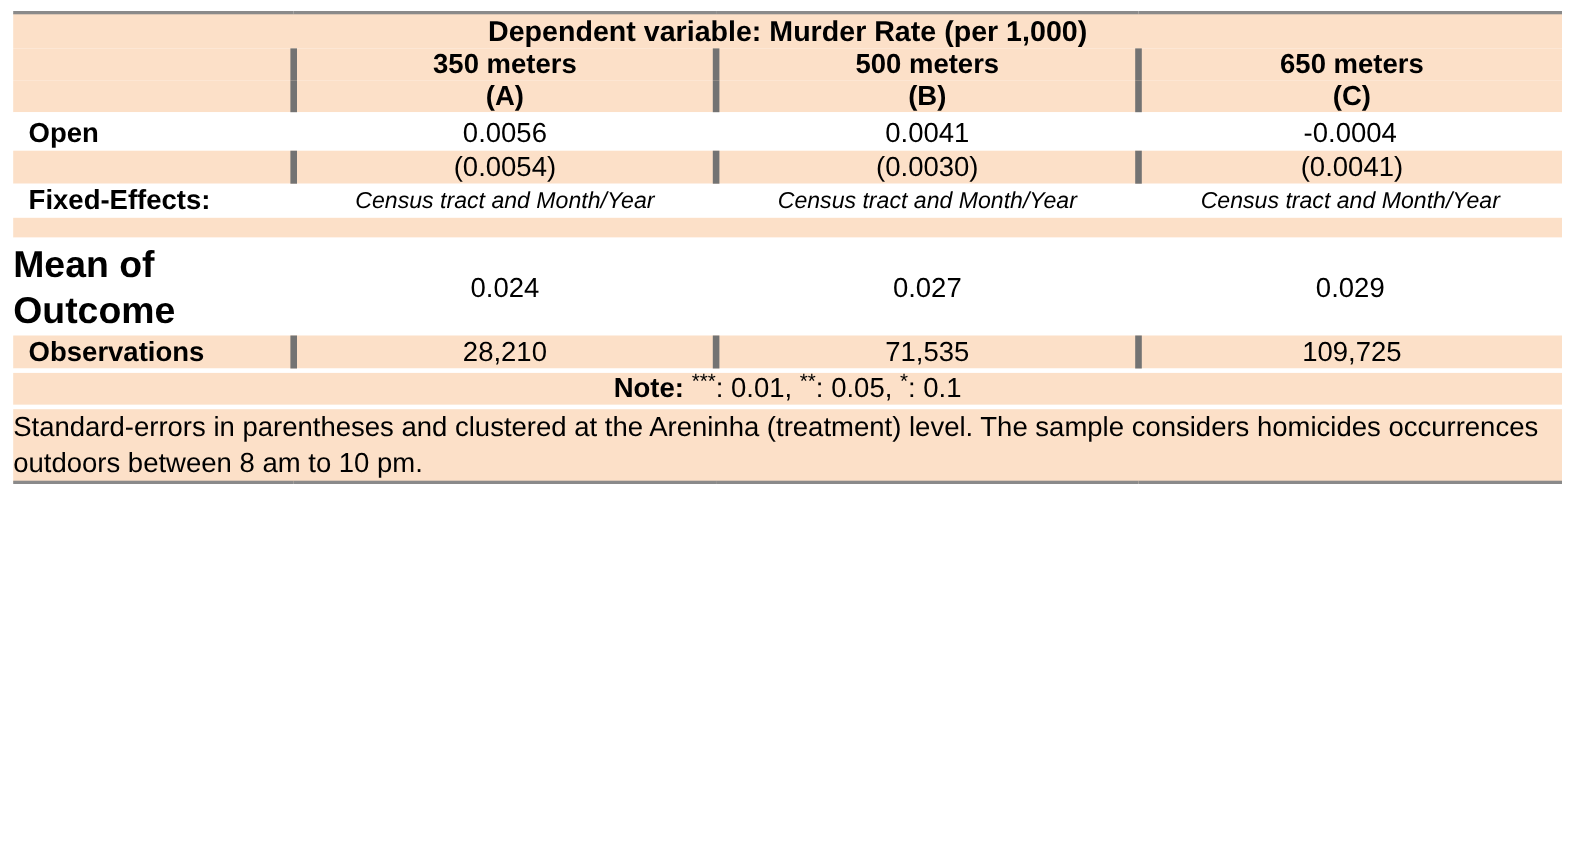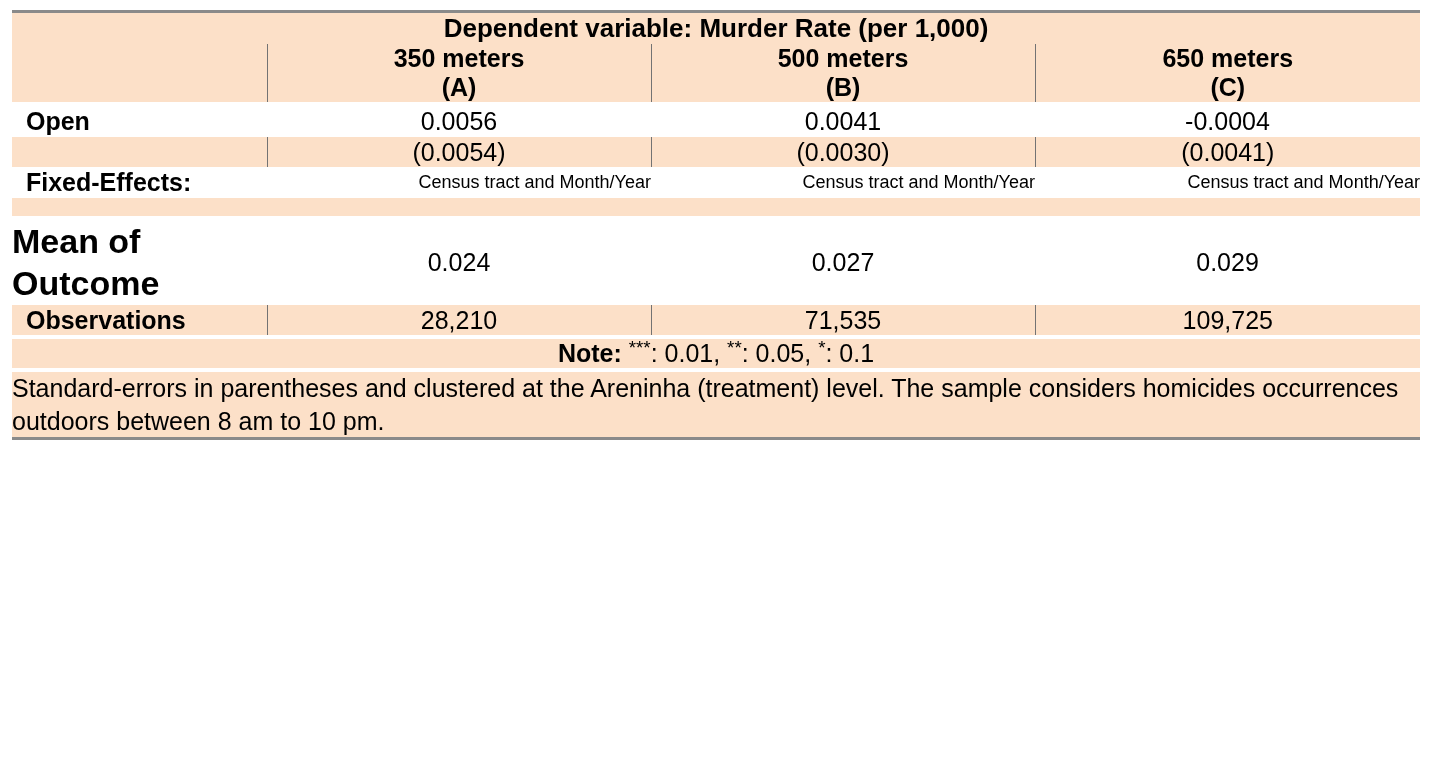--- a/index.html
+++ b/index.html
@@ -62,24 +62,25 @@
     font-size: 25px;
     font-weight: bold;
     text-align: center;
     padding: 10px 10px;
   }
   .spacer-row td {
     height: 18px;
     padding: 0;
   }
   .fe-cell {
-    font-size: 18px;
+    font-size: 21px;
     line-height: 1.3;
-    text-align: right;
+    text-align: center;
     padding: 12px 10px;
+    font-style: italic;
   }
   .mean-label {
     font-size: 34px;
     font-weight: bold;
     line-height: 1.25;
     padding: 12px 14px;
     text-align: left;
   }
   .note-cell {
     font-size: 25px;
@@ -93,21 +94,21 @@
     line-height: 0;
   }
   .footer-cell {
     font-size: 25px;
     line-height: 1.3;
     text-align: left;
     padding: 12px 14px 14px 14px;
     margin-top: 24px;
   }
   
-  .col-gap { border-left: 1px solid #737373; }
+  .col-gap { border-left: 6px solid #737373; }
   .divider-row td { height: 4px; padding: 0; background: #ffffff; }
 </style>
 </head>
 <body>
 
 <div class="table-wrap">
   <table class="reg-table">
     <colgroup>
       <col style="width:255px">
       <col style="width:384px">

